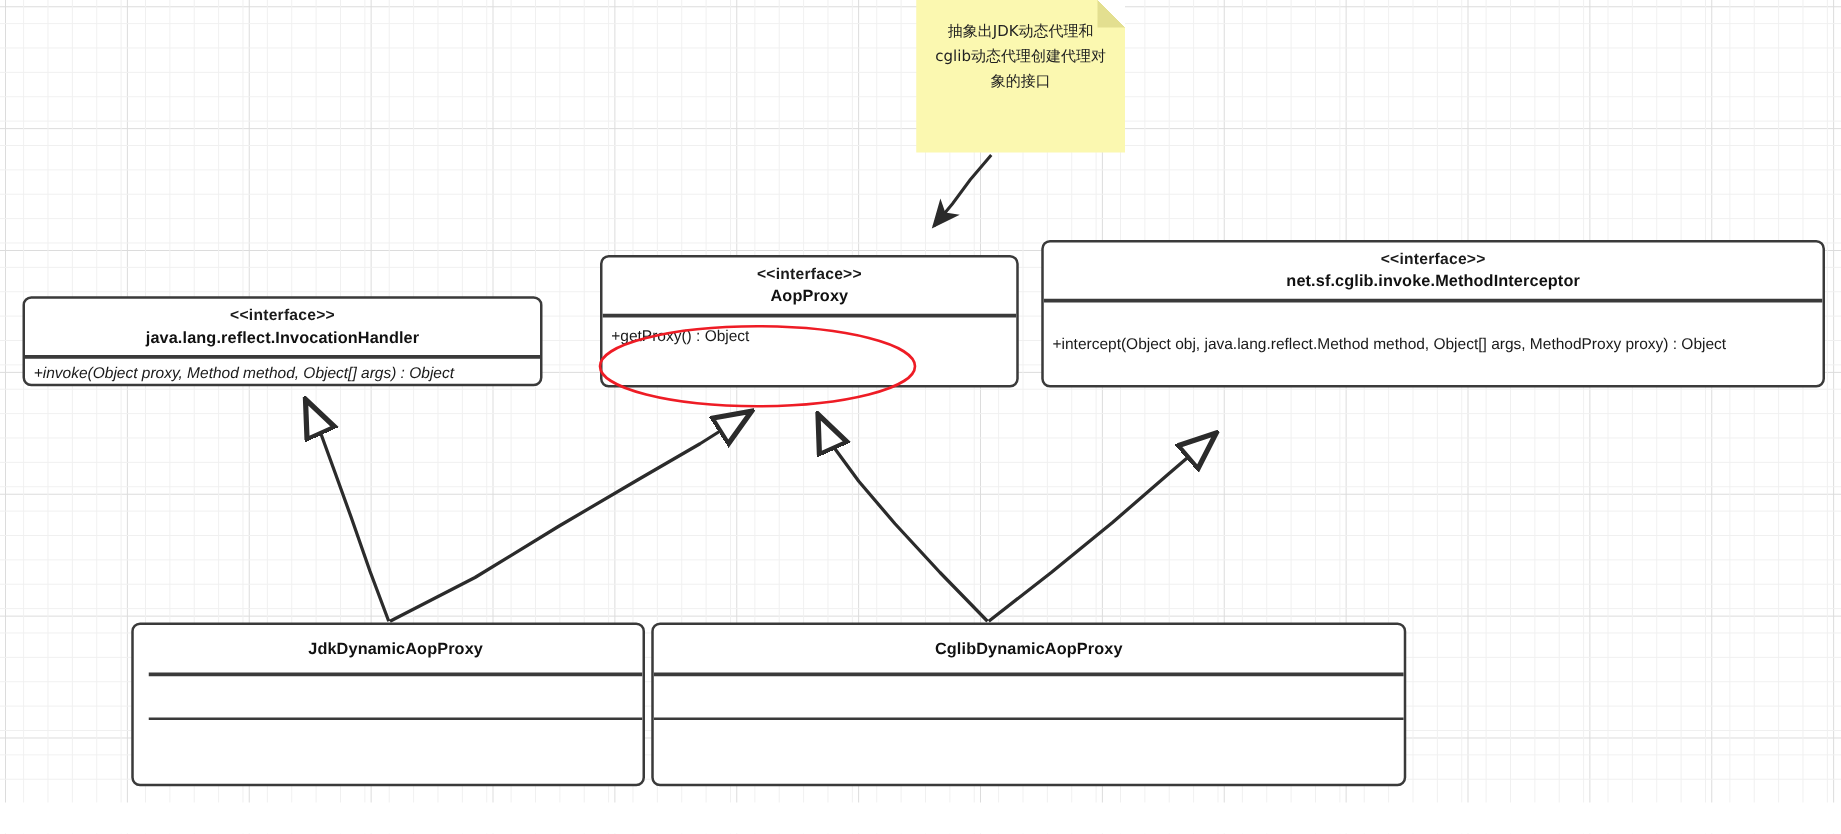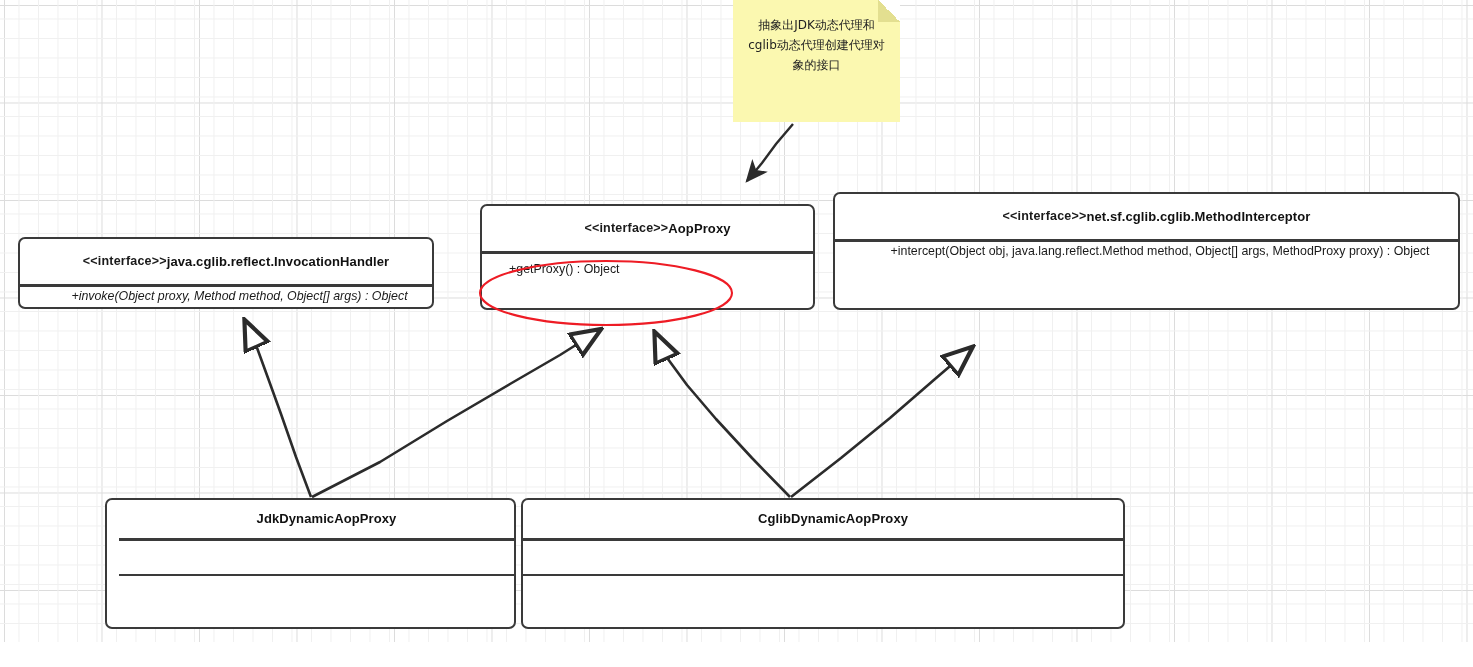--- a/index.html
+++ b/index.html
@@ -26,25 +26,24 @@
     position:absolute;
     box-sizing:border-box;
     background:#ffffff;
     border:2.5px solid #3a3a3a;
     border-radius:7px;
     overflow:hidden;
   }
   .compartment{
     box-sizing:border-box;
     display:flex;
-    flex-direction:row;
+    flex-direction:column;
     justify-content:center;
     align-items:center;
     text-align:center;
-    margin-left:20px;
   }
   .compartment.methods{
     align-items:flex-start;
     text-align:left;
     padding-left:7px;
   }
   .divider{height:2.5px;background:#3a3a3a;width:100%;}
   .stereotype{
     font-size:12.5px;font-weight:700;color:#1a1a1a;letter-spacing:0.2px;
     line-height:1.35;
@@ -79,21 +78,21 @@
 <div id="canvas">
 
   <div class="note" style="left:733px;top:0px;width:167px;height:122px;">
     <div class="note-fold"></div>
     <span>抽象出JDK动态代理和cglib动态代理创建代理对象的接口</span>
   </div>
 
   <div class="uml-box" style="left:18px;top:237px;width:416px;height:72px;">
     <div class="compartment" style="height:45px;">
       <div class="stereotype">&lt;&lt;interface&gt;&gt;</div>
-      <div class="classname">java.cglib.reflect.InvocationHandler</div>
+      <div class="classname">java.lang.reflect.InvocationHandler</div>
     </div>
     <div class="divider"></div>
     <div class="compartment methods" style="height:24px;font-style:italic;">
       <div class="member">+invoke(Object proxy, Method method, Object[] args)  : Object</div>
     </div>
   </div>
 
   <div class="uml-box" style="left:480px;top:204px;width:335px;height:106px;">
     <div class="compartment" style="height:45px;">
       <div class="stereotype">&lt;&lt;interface&gt;&gt;</div>
@@ -101,21 +100,21 @@
     </div>
     <div class="divider"></div>
     <div class="compartment methods" style="height:56px;justify-content:flex-start;padding-top:6px;">
       <div class="member">+getProxy()  : Object</div>
     </div>
   </div>
 
   <div class="uml-box" style="left:833px;top:192px;width:627px;height:118px;">
     <div class="compartment" style="height:45px;">
       <div class="stereotype">&lt;&lt;interface&gt;&gt;</div>
-      <div class="classname">net.sf.cglib.cglib.MethodInterceptor</div>
+      <div class="classname">net.sf.cglib.invoke.MethodInterceptor</div>
     </div>
     <div class="divider"></div>
     <div class="compartment methods" style="height:68px;">
       <div class="member">+intercept(Object obj, java.lang.reflect.Method method, Object[] args, MethodProxy proxy)  : Object</div>
     </div>
   </div>
 
   <div class="uml-box" style="left:105px;top:498px;width:411px;height:131px;padding-left:12px;">
     <div class="compartment" style="height:38px;">
       <div class="classname">JdkDynamicAopProxy</div>

